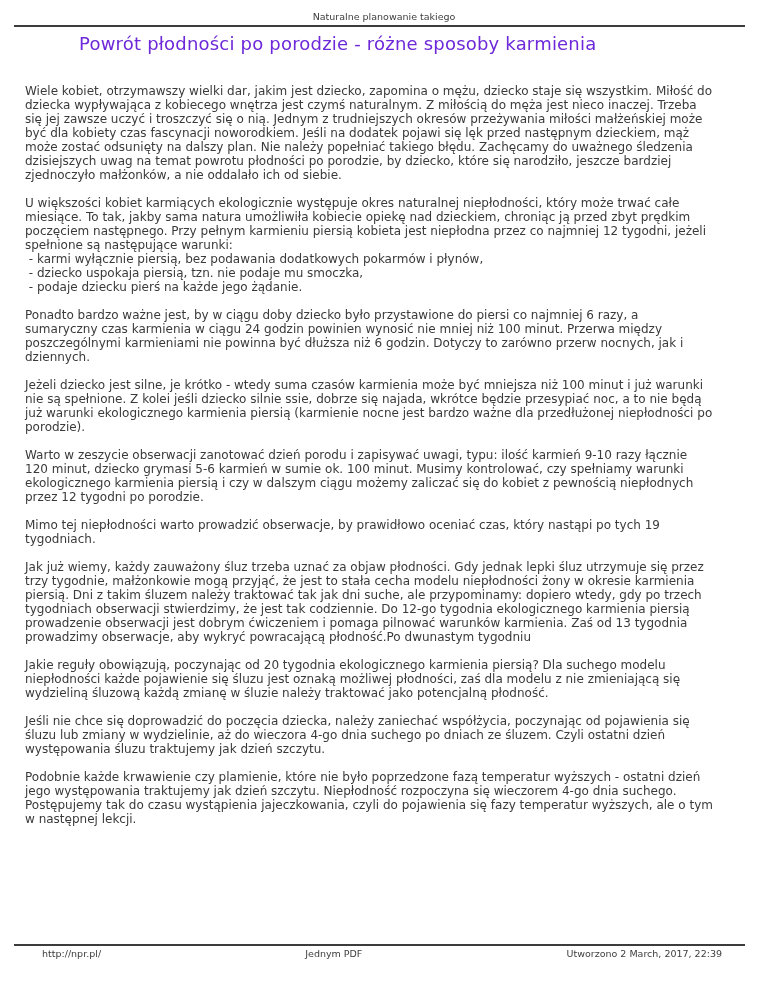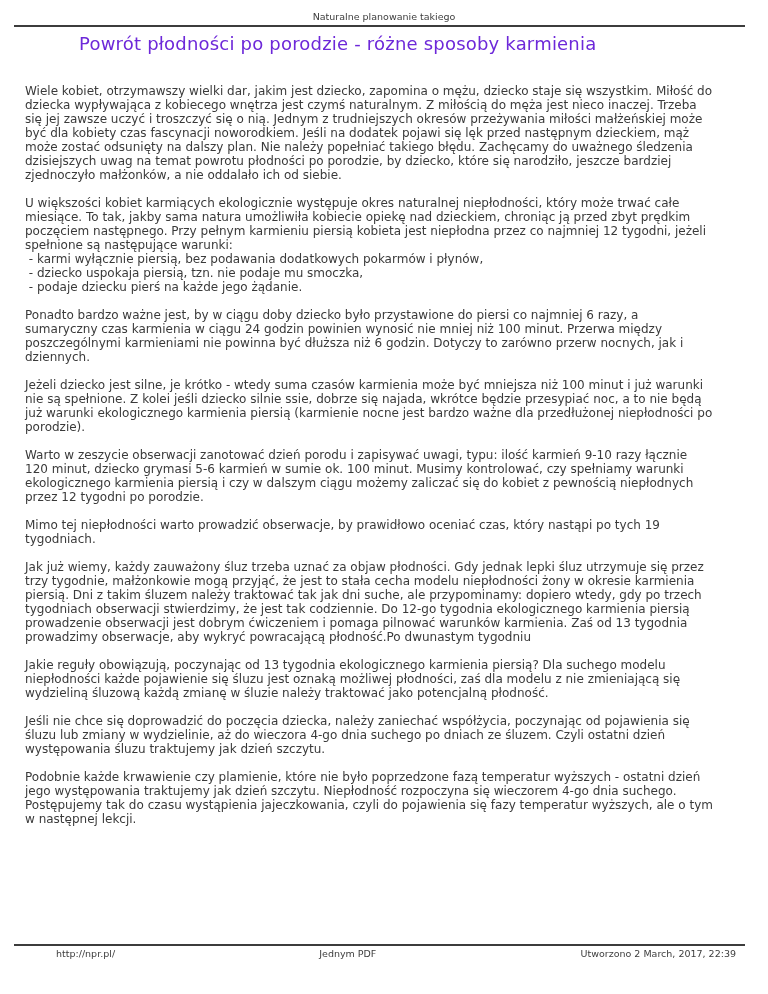--- a/index.html
+++ b/index.html
@@ -47,21 +47,21 @@
   }
   .para.gap-large { margin-top: 30px; }
   .footer-rule {
     position: absolute;
     top: 944px; left: 14px;
     width: 731px; height: 2px;
     background: #3c3c3c;
   }
   .footer-row {
     position: absolute;
-    top: 948px; left: 56px;
+    top: 948px; left: 42px;
     width: 680px;
     display: flex;
     justify-content: space-between;
     align-items: flex-end;
     font-size: 9.5px;
     color: #3d3d3d;
   }
   .footer-row span { white-space: nowrap; }
 </style>
 </head>
@@ -78,21 +78,21 @@
     <p class="para">Wiele kobiet, otrzymawszy wielki dar, jakim jest dziecko, zapomina o mężu, dziecko staje się wszystkim. Miłość do dziecka wypływająca z kobiecego wnętrza jest czymś naturalnym. Z miłością do męża jest nieco inaczej. Trzeba się jej zawsze uczyć i troszczyć się o nią. Jednym z trudniejszych okresów przeżywania miłości małżeńskiej może być dla kobiety czas fascynacji noworodkiem. Jeśli na dodatek pojawi się lęk przed następnym dzieckiem, mąż może zostać odsunięty na dalszy plan. Nie należy popełniać takiego błędu. Zachęcamy do uważnego śledzenia dzisiejszych uwag na temat powrotu płodności po porodzie, by dziecko, które się narodziło, jeszcze bardziej zjednoczyło małżonków, a nie oddalało ich od siebie.</p>
     <p class="para">U większości kobiet karmiących ekologicznie występuje okres naturalnej niepłodności, który może trwać całe miesiące. To tak, jakby sama natura umożliwiła kobiecie opiekę nad dzieckiem, chroniąc ją przed zbyt prędkim poczęciem następnego. Przy pełnym karmieniu piersią kobieta jest niepłodna przez co najmniej 12 tygodni, jeżeli spełnione są następujące warunki:
  - karmi wyłącznie piersią, bez podawania dodatkowych pokarmów i płynów,
  - dziecko uspokaja piersią, tzn. nie podaje mu smoczka,
  - podaje dziecku pierś na każde jego żądanie.</p>
     <p class="para">Ponadto bardzo ważne jest, by w ciągu doby dziecko było przystawione do piersi co najmniej 6 razy, a sumaryczny czas karmienia w ciągu 24 godzin powinien wynosić nie mniej niż 100 minut. Przerwa między poszczególnymi karmieniami nie powinna być dłuższa niż 6 godzin. Dotyczy to zarówno przerw nocnych, jak i dziennych.</p>
     <p class="para">Jeżeli dziecko jest silne, je krótko - wtedy suma czasów karmienia może być mniejsza niż 100 minut i już warunki nie są spełnione. Z kolei jeśli dziecko silnie ssie, dobrze się najada, wkrótce będzie przesypiać noc, a to nie będą już warunki ekologicznego karmienia piersią (karmienie nocne jest bardzo ważne dla przedłużonej niepłodności po porodzie).</p>
     <p class="para">Warto w zeszycie obserwacji zanotować dzień porodu i zapisywać uwagi, typu: ilość karmień 9-10 razy łącznie 120 minut, dziecko grymasi 5-6 karmień w sumie ok. 100 minut. Musimy kontrolować, czy spełniamy warunki ekologicznego karmienia piersią i czy w dalszym ciągu możemy zaliczać się do kobiet z pewnością niepłodnych przez 12 tygodni po porodzie.</p>
     <p class="para">Mimo tej niepłodności warto prowadzić obserwacje, by prawidłowo oceniać czas, który nastąpi po tych 19 tygodniach.</p>
     <p class="para">Jak już wiemy, każdy zauważony śluz trzeba uznać za objaw płodności. Gdy jednak lepki śluz utrzymuje się przez trzy tygodnie, małżonkowie mogą przyjąć, że jest to stała cecha modelu niepłodności żony w okresie karmienia piersią. Dni z takim śluzem należy traktować tak jak dni suche, ale przypominamy: dopiero wtedy, gdy po trzech tygodniach obserwacji stwierdzimy, że jest tak codziennie. Do 12-go tygodnia ekologicznego karmienia piersią prowadzenie obserwacji jest dobrym ćwiczeniem i pomaga pilnować warunków karmienia. Zaś od 13 tygodnia prowadzimy obserwacje, aby wykryć powracającą płodność.Po dwunastym tygodniu</p>
-    <p class="para">Jakie reguły obowiązują, poczynając od 13 tygodnia ekologicznego karmienia piersią? Dla suchego modelu niepłodności każde pojawienie się śluzu jest oznaką możliwej płodności, zaś dla modelu z nie zmieniającą się wydzieliną śluzową każdą zmianę w śluzie należy traktować jako potencjalną płodność.</p>
+    <p class="para">Jakie reguły obowiązują, poczynając od 20 tygodnia ekologicznego karmienia piersią? Dla suchego modelu niepłodności każde pojawienie się śluzu jest oznaką możliwej płodności, zaś dla modelu z nie zmieniającą się wydzieliną śluzową każdą zmianę w śluzie należy traktować jako potencjalną płodność.</p>
     <p class="para">Jeśli nie chce się doprowadzić do poczęcia dziecka, należy zaniechać współżycia, poczynając od pojawienia się śluzu lub zmiany w wydzielinie, aż do wieczora 4-go dnia suchego po dniach ze śluzem. Czyli ostatni dzień występowania śluzu traktujemy jak dzień szczytu.</p>
     <p class="para">Podobnie każde krwawienie czy plamienie, które nie było poprzedzone fazą temperatur wyższych - ostatni dzień jego występowania traktujemy jak dzień szczytu. Niepłodność rozpoczyna się wieczorem 4-go dnia suchego. Postępujemy tak do czasu wystąpienia jajeczkowania, czyli do pojawienia się fazy temperatur wyższych, ale o tym w następnej lekcji.</p>
   </div>
 
   <div class="footer-rule"></div>
   <div class="footer-row">
     <span>http://npr.pl/</span>
     <span>Jednym PDF</span>
     <span>Utworzono 2 March, 2017, 22:39</span>
   </div>

